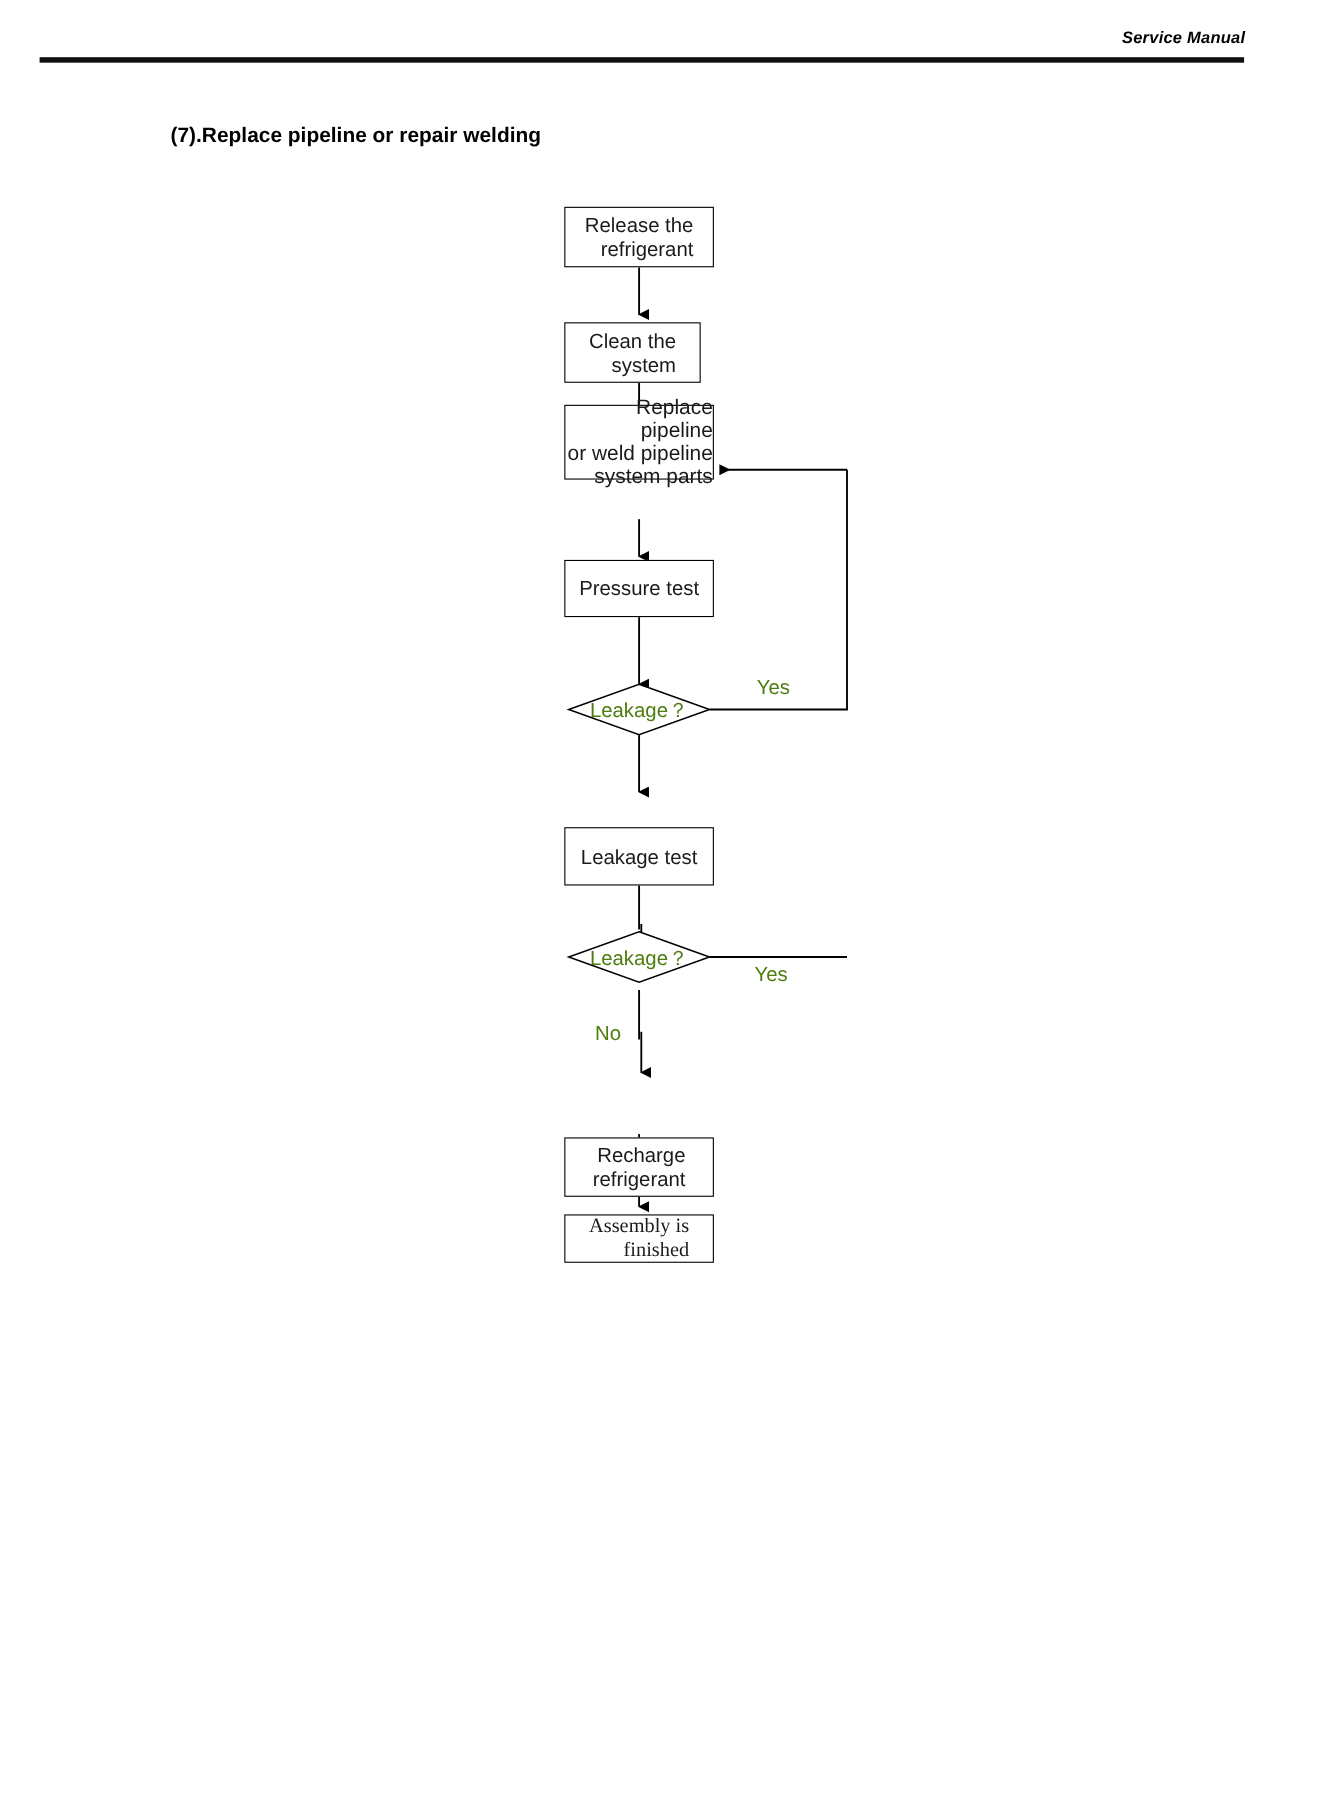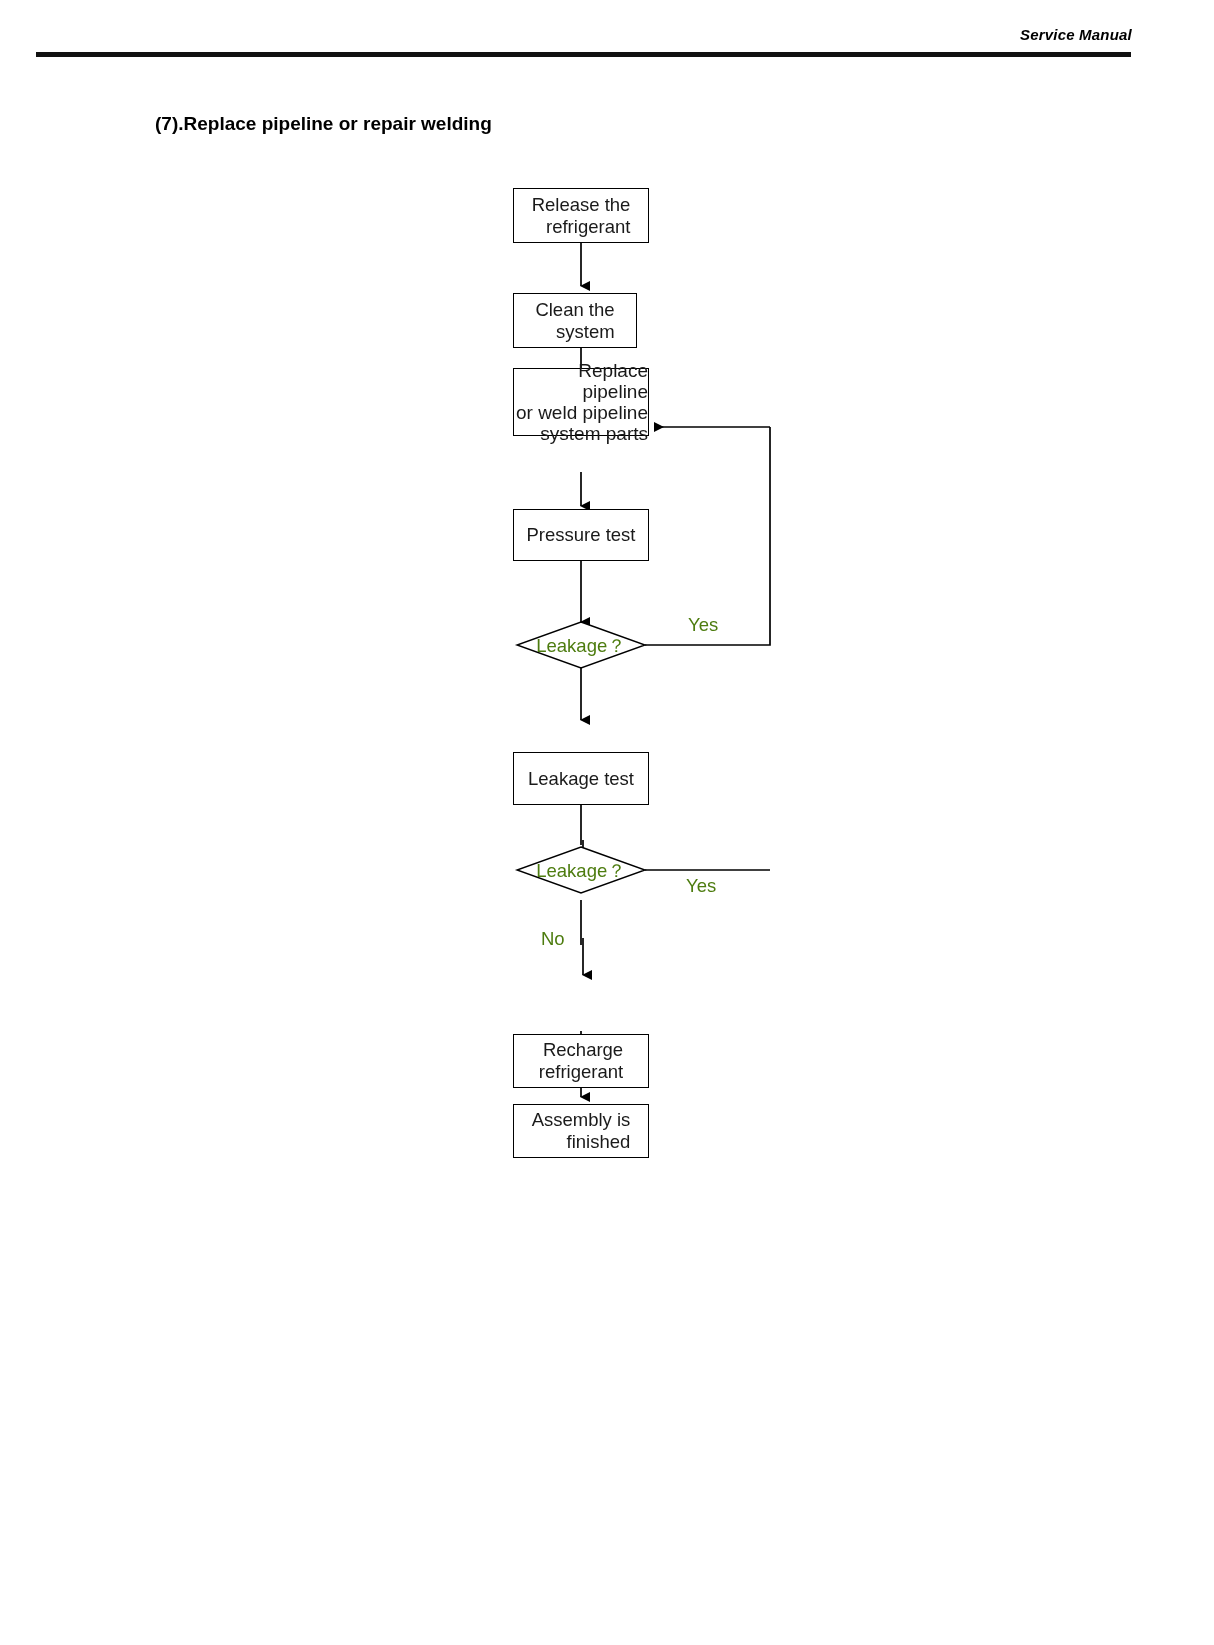--- a/index.html
+++ b/index.html
@@ -165,21 +165,21 @@
   <span>Leakage？</span>
 </div>
 
 <div class="node" style="left:513px; top:1034px; width:136px; height:54px;">
   <span>
     <span>Recharge</span>
     <span>refrigerant</span>
   </span>
 </div>
 
-<div class="node" style="left:513px; top:1104px; width:136px; height:54px;">
+<div class="node" style="left:513px; top:1104px; width:136px; height:44px;font-family:Liberation Serif, serif;">
   <span>
     <span>Assembly is</span>
     <span>finished</span>
   </span>
 </div>
 
 <div class="edge-label" style="left:688px; top:614px;">Yes</div>
 
 <div class="edge-label" style="left:686px; top:875px;">Yes</div>
 

